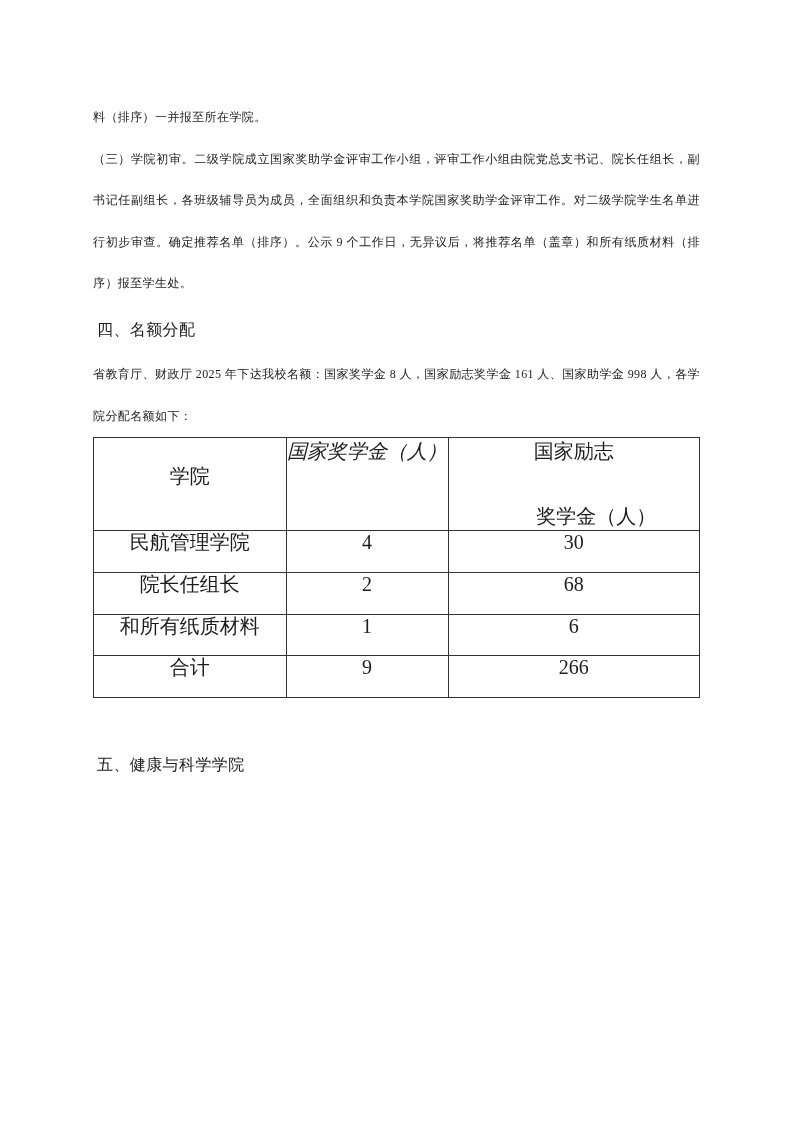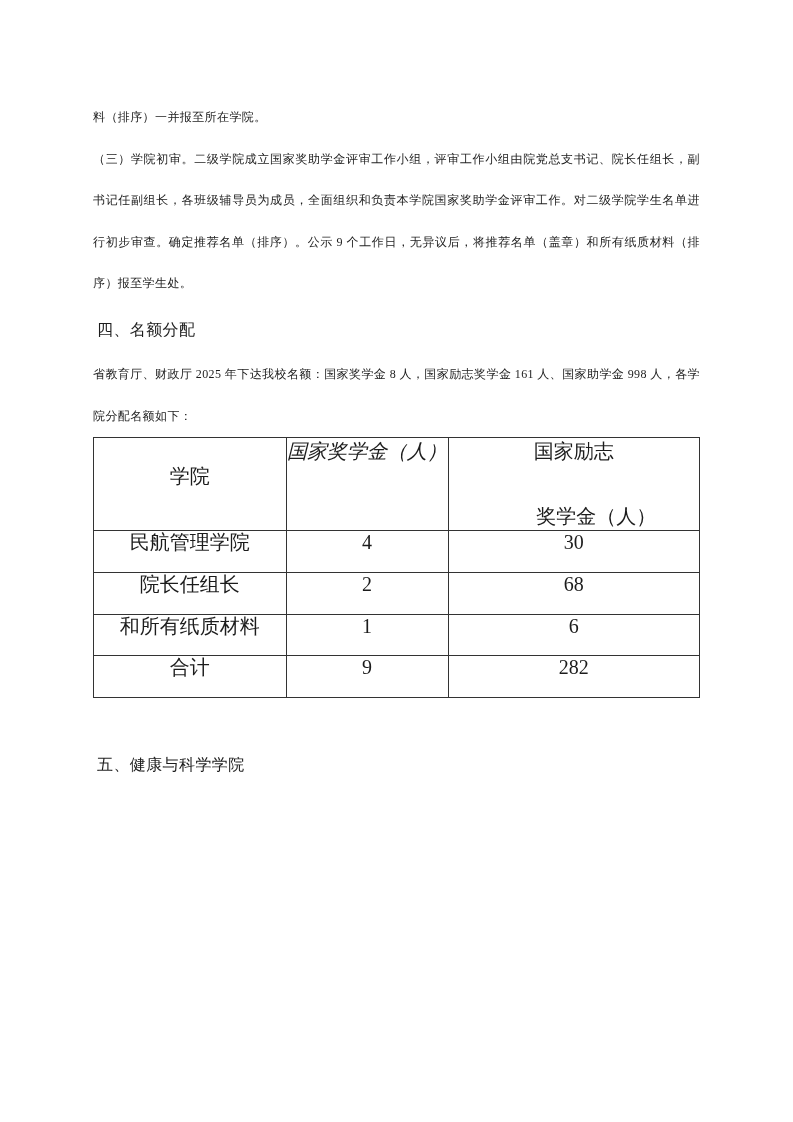--- a/index.html
+++ b/index.html
@@ -105,20 +105,20 @@
       <td class="num-cell">68</td>
     </tr>
     <tr class="data-row">
       <td class="name-cell">和所有纸质材料</td>
       <td class="num-cell">1</td>
       <td class="num-cell">6</td>
     </tr>
     <tr class="data-row">
       <td class="name-cell">合计</td>
       <td class="num-cell">9</td>
-      <td class="num-cell">282</td>
+      <td class="num-cell">266</td>
     </tr>
   </tbody>
     </table>
 
   <p class="heading section5">五、健康与科学学院</p>
 
 </div>
 
 </body></html>

